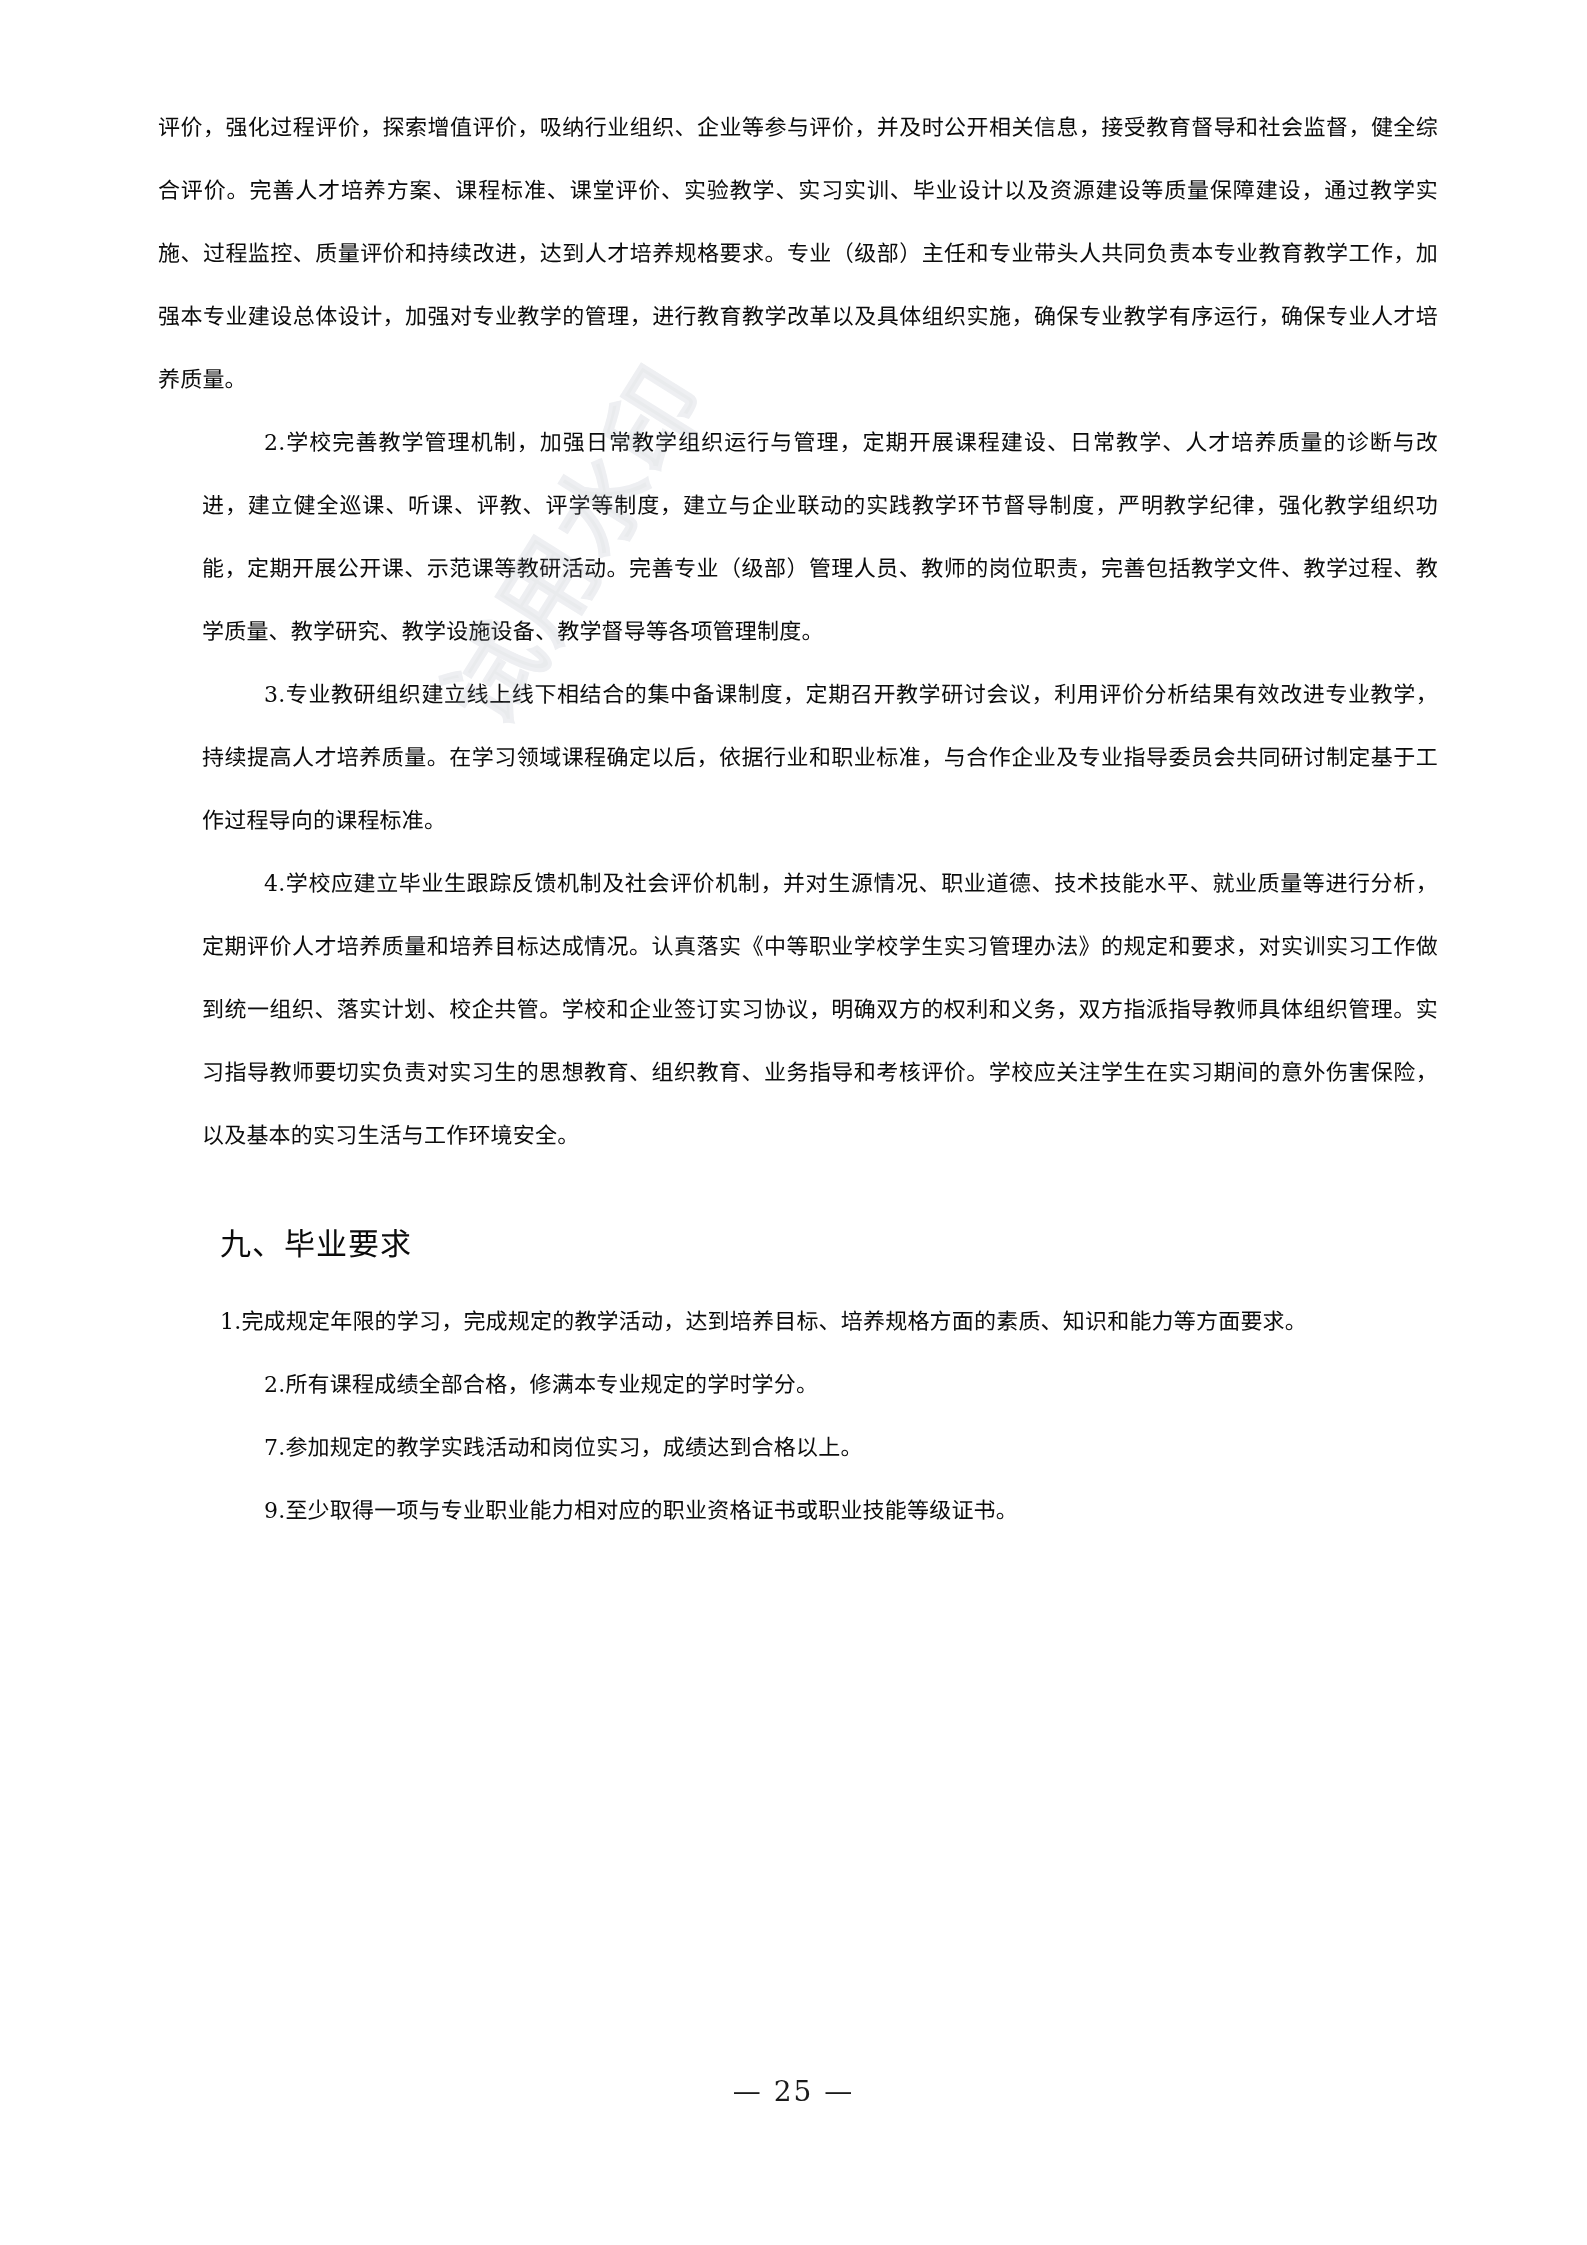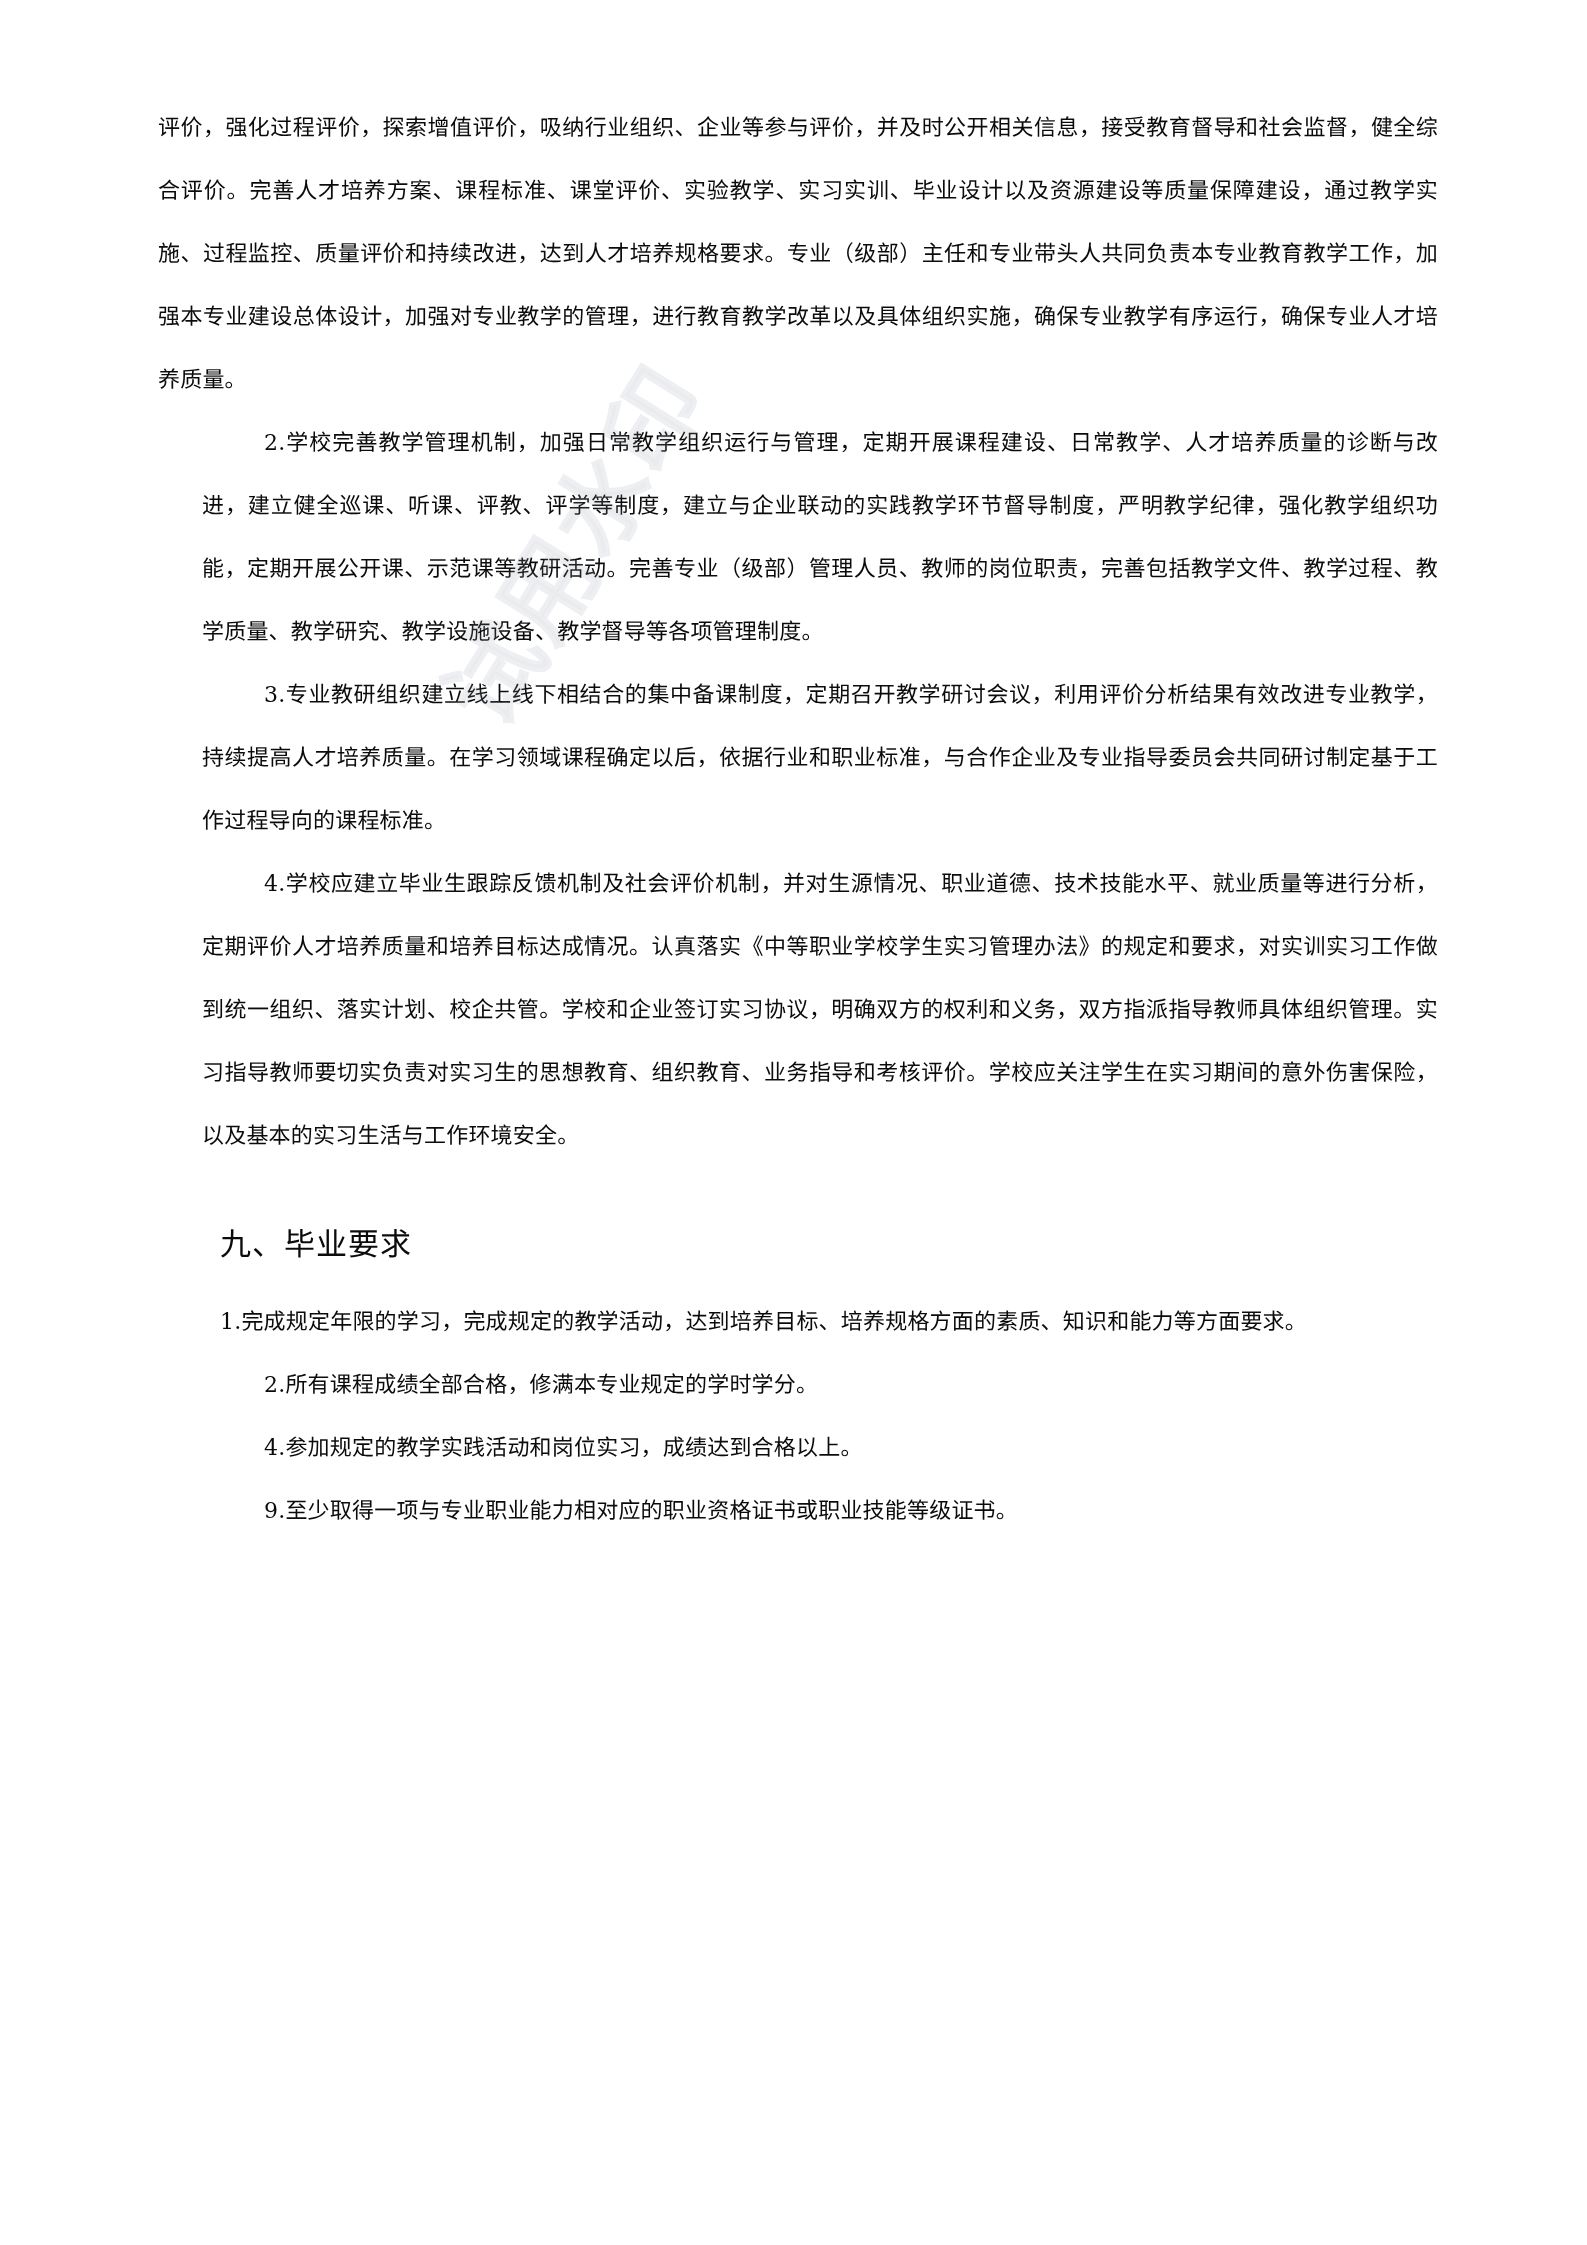--- a/index.html
+++ b/index.html
@@ -118,20 +118,21 @@
 
     <p class="para indent">4.学校应建立毕业生跟踪反馈机制及社会评价机制，并对生源情况、职业道德、技术技能水平、就业质量等进行分析，定期评价人才培养质量和培养目标达成情况。认真落实《中等职业学校学生实习管理办法》的规定和要求，对实训实习工作做到统一组织、落实计划、校企共管。学校和企业签订实习协议，明确双方的权利和义务，双方指派指导教师具体组织管理。实习指导教师要切实负责对实习生的思想教育、组织教育、业务指导和考核评价。学校应关注学生在实习期间的意外伤害保险，以及基本的实习生活与工作环境安全。</p>
 
     <h2 class="heading">九、毕业要求</h2>
 
 
     <p class="para indent">1.完成规定年限的学习，完成规定的教学活动，达到培养目标、培养规格方面的素质、知识和能力等方面要求。</p>
 
     <p class="para indent">2.所有课程成绩全部合格，修满本专业规定的学时学分。</p>
 
-    <p class="para indent">4.参加规定的教学实践活动和岗位实习，成绩达到合格以上。</p>
+    <p class="para indent">7.参加规定的教学实践活动和岗位实习，成绩达到合格以上。</p>
 
     <p class="para indent">9.至少取得一项与专业职业能力相对应的职业资格证书或职业技能等级证书。</p>
 
   </div>
 
+  <div class="footer">— 25 —</div>
 
 </div>
 
 </body></html>

